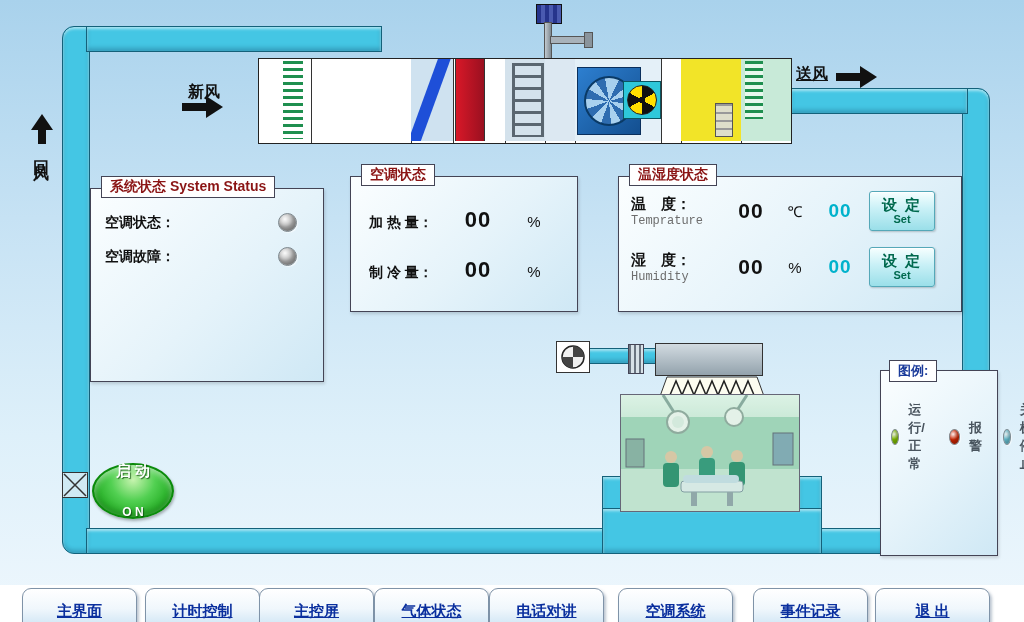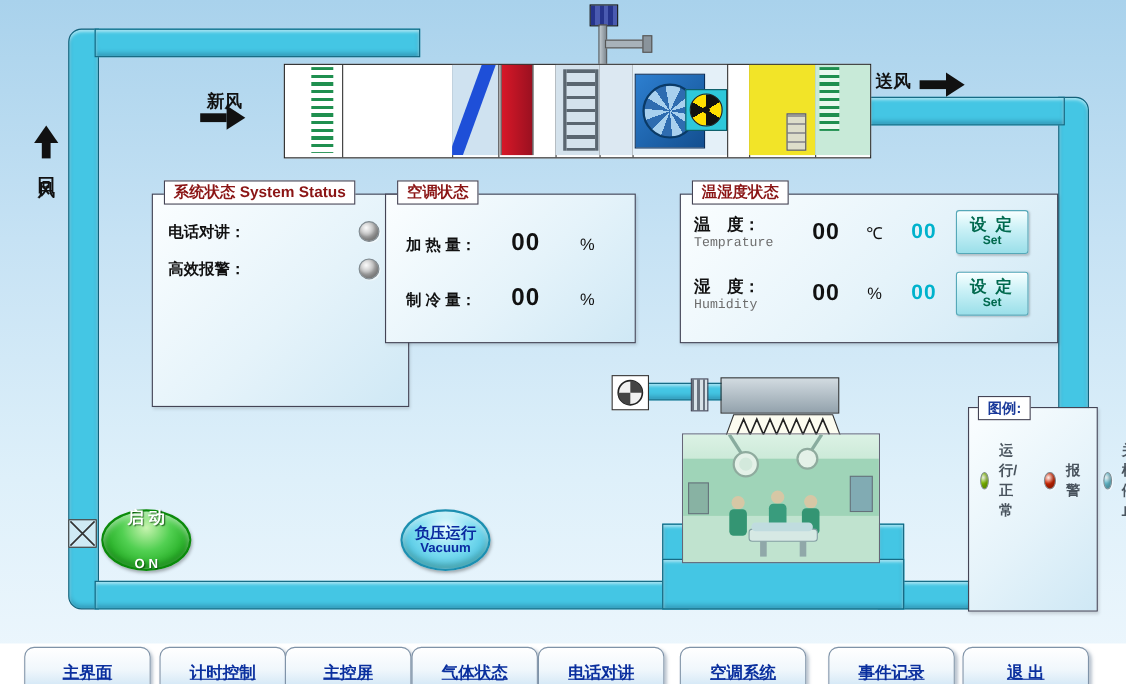--- a/index.html
+++ b/index.html
@@ -137,41 +137,41 @@
                   background:repeating-linear-gradient(180deg,#1f8f4f 0 3px,#e8f8ee 3px 7px);"></div>
     </div>
   </div>
 
   <div class="air-label" style="left:188px;top:62px;margin-top:20px;">新风</div>
   <div class="arrow-right" style="left:182px;top:96px;width:44px;">
     <div class="bar"></div>
       <div class="tri"></div>
   </div>
 
-  <div class="air-label" style="left:796px;top:64px;">送风</div>
+  <div class="air-label" style="left:796px;top:64px;text-decoration:underline;">送风</div>
   <div class="arrow-right" style="left:836px;top:66px;width:44px;">
     <div class="bar"></div>
       <div class="tri"></div>
   </div>
 
   <div class="abs" style="left:30px;top:114px;width:24px;height:32px;">
     <div class="abs" style="left:1px;top:0;width:0;height:0;border-bottom:16px solid #111;border-left:11px solid transparent;border-right:11px solid transparent;"></div>
     <div class="abs" style="left:8px;top:14px;width:8px;height:16px;background:#111;"></div>
   </div>
   <div class="air-label" style="left:30px;top:148px;writing-mode:vertical-rl;letter-spacing:5px;">回风</div>
 
-  <div class="panel" style="left:90px;top:176px;width:232px;height:192px;margin-left:48px;">
+  <div class="panel" style="left:90px;top:188px;width:232px;height:192px;">
     <div class="panel-title">系统状态 System Status</div>
     <div class="ss-body">
       <div class="ss-row">
-        <span class="ss-label">电话对讲：</span>
+        <span class="ss-label">空调状态：</span>
         <span class="led" style="width:17px;height:17px;"></span>
       </div>
       <div class="ss-row">
-        <span class="ss-label">高效报警：</span>
+        <span class="ss-label">空调故障：</span>
         <span class="led" style="width:17px;height:17px;"></span>
       </div>
     </div>
   </div>
 
   <div class="panel" style="left:350px;top:176px;width:226px;height:134px;">
     <div class="panel-title">空调状态</div>
     <div class="ac-body">
       <div class="ac-row">
         <span class="ac-label">加 热 量：</span>
@@ -266,24 +266,20 @@
       <rect x="70" y="97" width="6" height="14" fill="#98a4ac"></rect>
       <rect x="106" y="97" width="6" height="14" fill="#98a4ac"></rect>
       <rect x="0" y="0" width="178" height="116" fill="#58c890" opacity="0.12"></rect>
     </svg>
   </div>
 
   <div class="oval green" style="left:92px;top:463px;">
     <span class="l1" style="font-size:15px;">启 动</span>
     <span class="l2">O N</span>
   </div>
-  <div class="oval cyan" style="left:364px;top:463px;">
-    <span class="l1">负压运行</span>
-    <span class="l2">Vacuum</span>
-  </div>
 
   <div class="panel" style="left:880px;top:370px;width:116px;height:184px;">
     <div class="panel-title" style="color:#1a3a9a;font-size:13px;left:8px;top:-11px;">图例:</div>
     <div class="legend-body">
       <div class="legend-item">
         <span class="led" style="width: 14px; height: 14px; background-color: rgb(143, 212, 0);"></span>
         <span class="legend-label">运行/正常</span>
       </div>
       <div class="legend-item">
         <span class="led" style="width: 14px; height: 14px; background-color: rgb(224, 40, 0);"></span>

